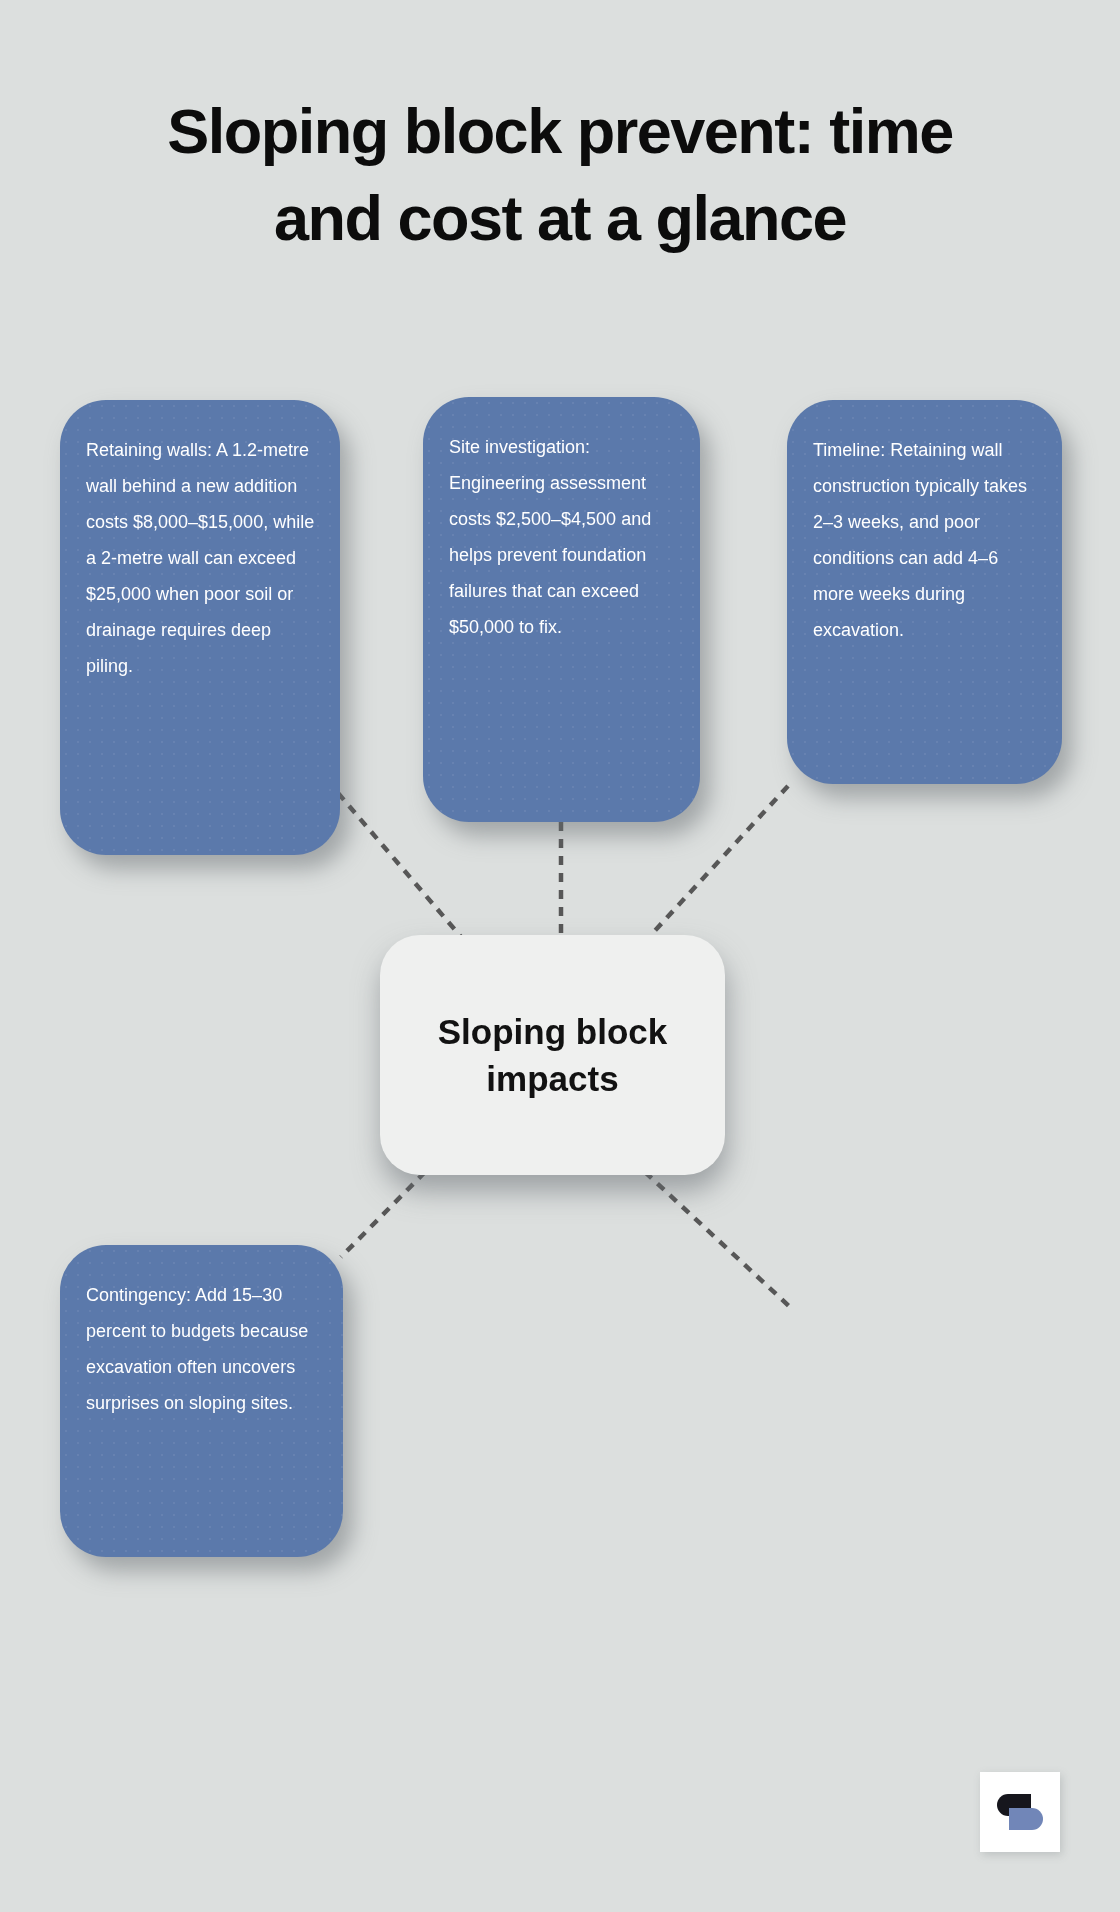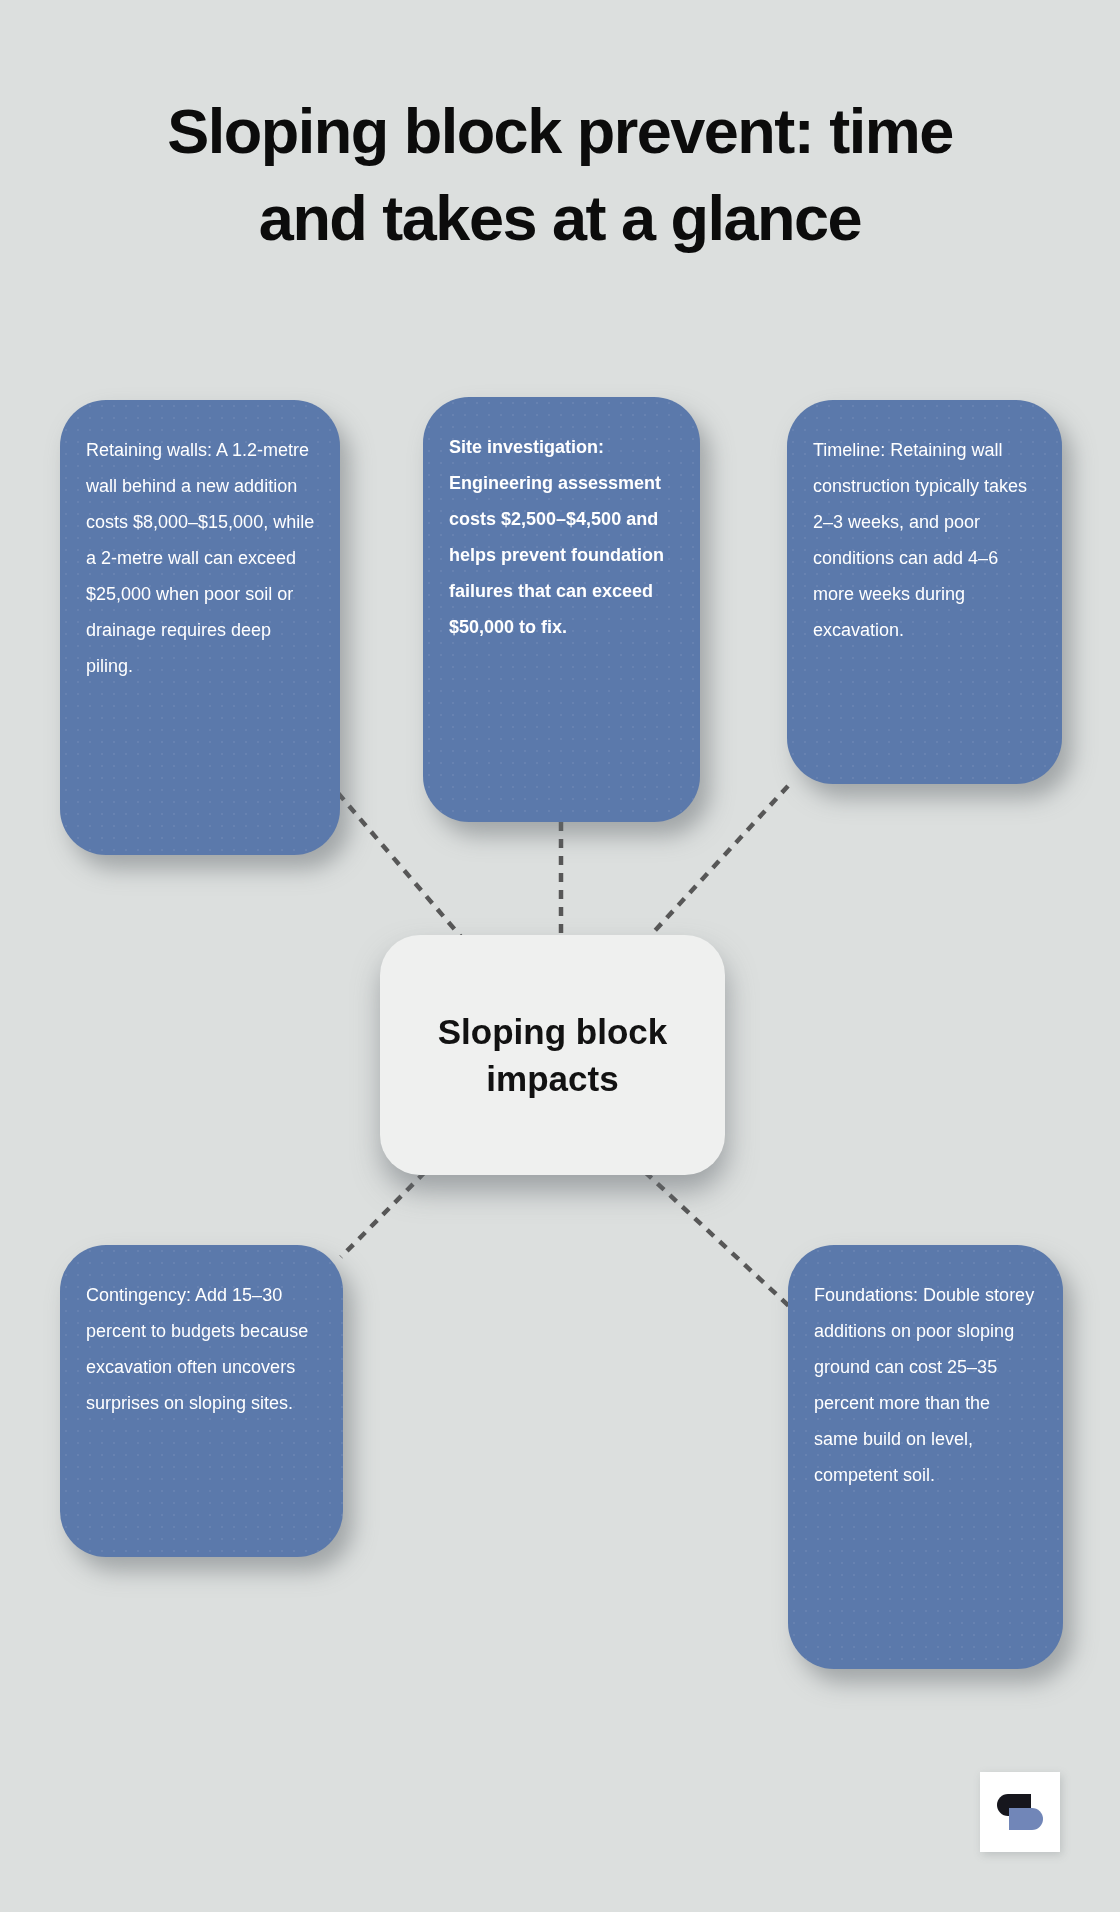--- a/index.html
+++ b/index.html
@@ -40,21 +40,21 @@
     background-size: 12px 12px;
     border-radius: 46px;
     box-shadow: 10px 14px 22px rgba(104,110,114,0.5);
     color: #ffffff;
     font-size: 18px;
     line-height: 36px;
     padding: 32px 24px 28px 26px;
     box-sizing: border-box;
   }
   .node-1 { left: 60px;  top: 400px; width: 280px; height: 455px; }
-  .node-2 { left: 423px; top: 397px; width: 277px; height: 425px; font-weight: bold; }
+  .node-2 { left: 423px; top: 397px; width: 277px; height: 425px; }
   .node-3 { left: 787px; top: 400px; width: 275px; height: 384px; }
   .node-4 { left: 60px;  top: 1245px; width: 283px; height: 312px; }
   .node-5 { left: 788px; top: 1245px; width: 275px; height: 424px; }
   .center-node {
     position: absolute;
     left: 380px;
     top: 935px;
     width: 345px;
     height: 240px;
     background: #eff0ef;
@@ -102,21 +102,21 @@
     border-radius: 0 11px 11px 0;
   }
 </style>
 </head>
 <body>
 
 <div class="canvas">
 
   <div class="title">
     <div>Sloping block prevent: time</div>
-    <div>and takes at a glance</div>
+    <div>and cost at a glance</div>
   </div>
 
   <svg class="connectors" width="1120" height="1912" viewBox="0 0 1120 1912">
     <g stroke="#575757" stroke-width="4.5" stroke-dasharray="9 8" fill="none">
       <line x1="338" y1="793" x2="462" y2="938"></line>
       <line x1="561" y1="822" x2="561" y2="938"></line>
       <line x1="788" y1="786" x2="650" y2="936"></line>
       <line x1="425" y1="1172" x2="341" y2="1257"></line>
       <line x1="645" y1="1172" x2="790" y2="1307"></line>
     </g>
@@ -131,23 +131,20 @@
   </div>
 
   <div class="node node-3">
     <span>Timeline: Retaining wall construction typically takes 2–3 weeks, and poor conditions can add 4–6 more weeks during excavation.</span>
   </div>
 
   <div class="node node-4">
     <span>Contingency: Add 15–30 percent to budgets because excavation often uncovers surprises on sloping sites.</span>
   </div>
 
-  <div class="node node-5">
-    <span>Foundations: Double storey additions on poor sloping ground can cost 25–35 percent more than the same build on level, competent soil.</span>
-  </div>
 
   <div class="center-node">
     <span>Sloping block impacts</span>
   </div>
 
   <div class="logo-box">
     <div class="logo-glyph">
       <div class="lg-black"></div>
       <div class="lg-blue"></div>
     </div>

